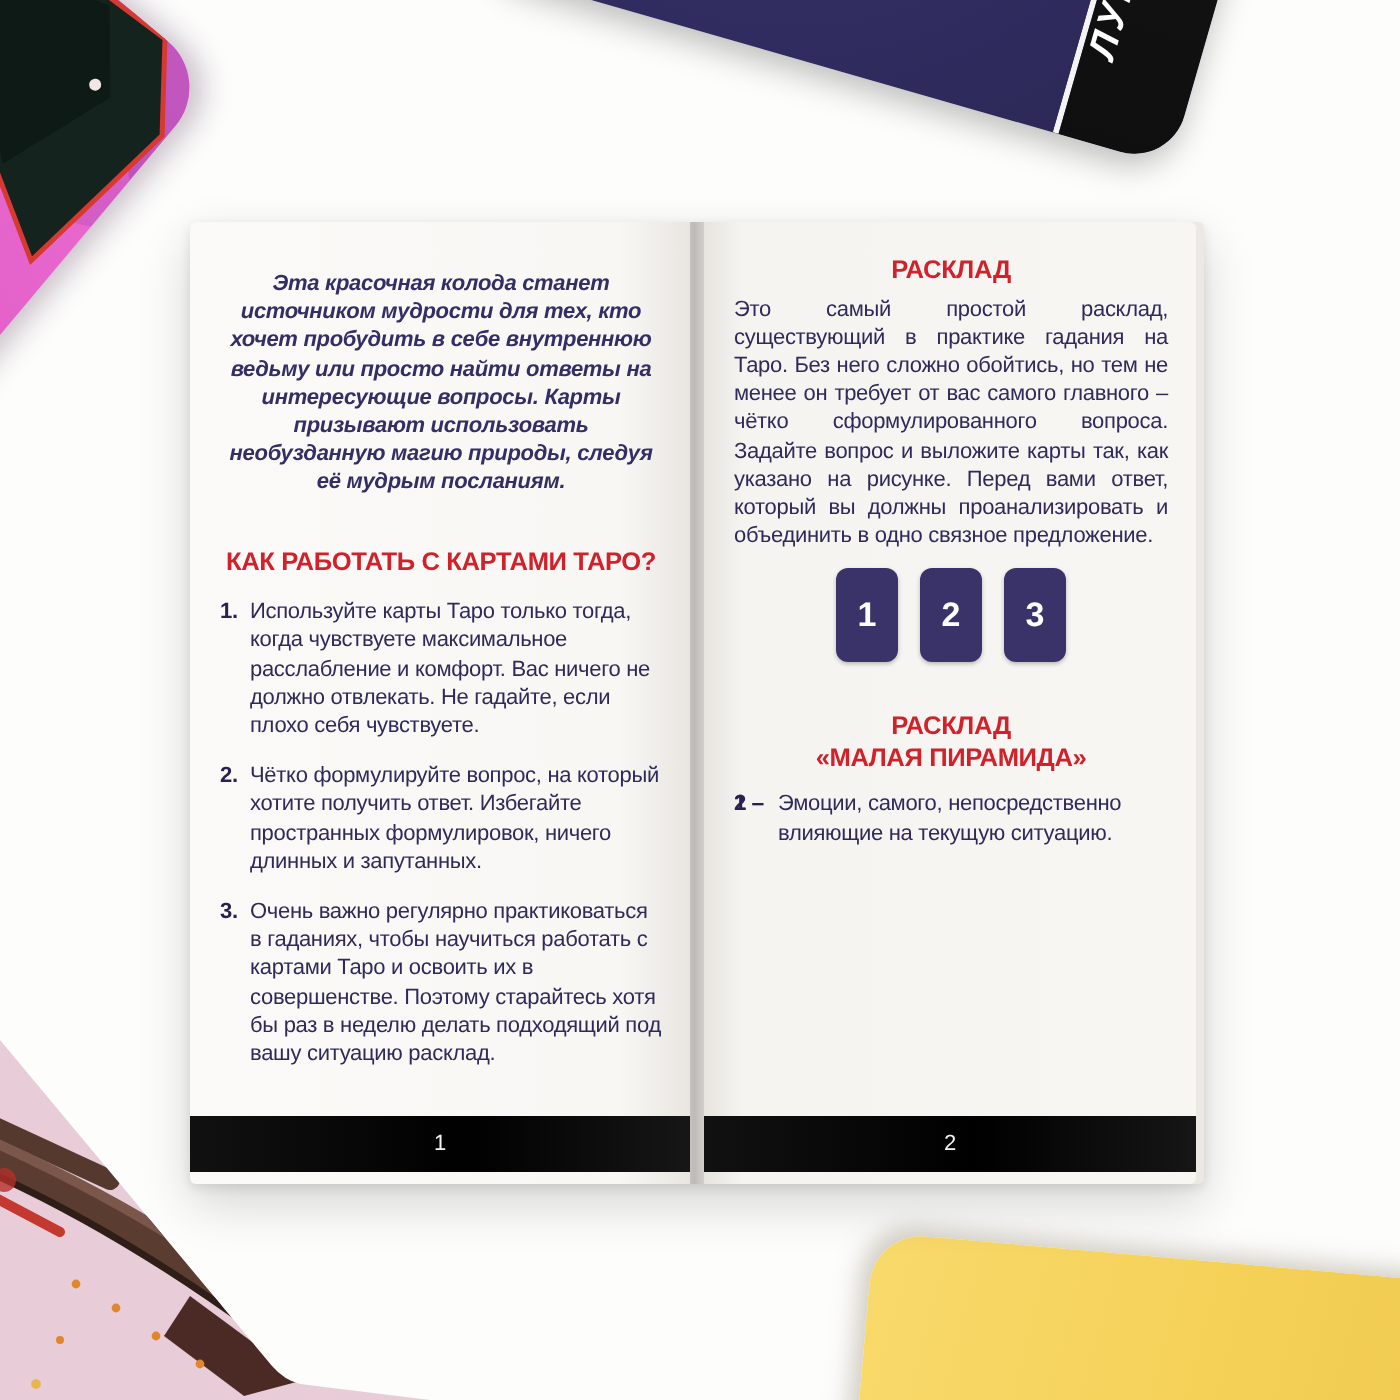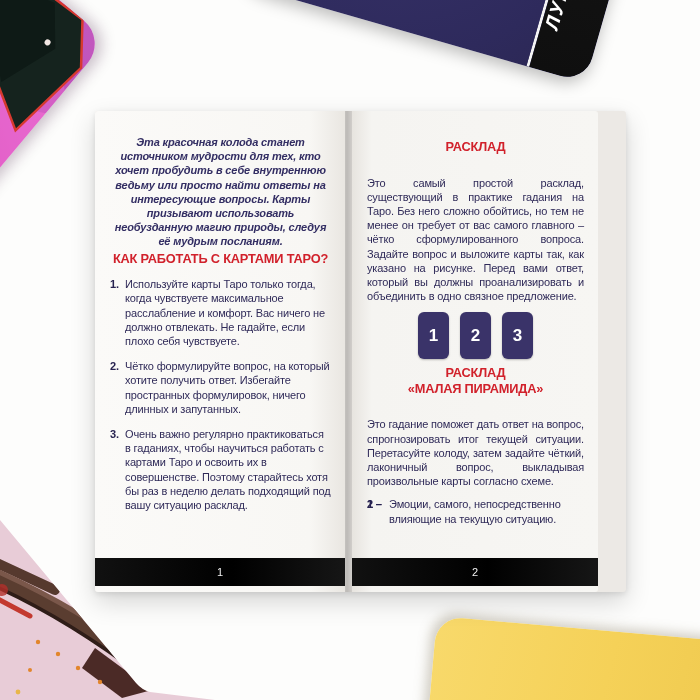--- a/index.html
+++ b/index.html
@@ -41,21 +41,20 @@
     transform:rotate(5deg);transform-origin:0 0;
     background:linear-gradient(100deg,#f8d96b 0%,#f5d158 55%,#efc94e 100%);
     box-shadow:-5px -4px 12px rgba(130,118,92,.35);
   }
   #card-bottomleft{left:0;top:520px;width:460px;height:180px;}
   
   #booklet{
     position:absolute;left:95px;top:111px;width:507px;height:481px;
     background:#ece9e5;border-radius:3px;
     box-shadow:0 10px 26px rgba(0,0,0,.16), 0 2px 6px rgba(0,0,0,.10);
-    padding-left:24px;
   }
   #spine-shadow{
     position:absolute;left:240px;top:0;width:24px;height:100%;
     background:linear-gradient(to right,rgba(0,0,0,0) 0%,rgba(0,0,0,.20) 50%,rgba(0,0,0,0) 100%);
   }
   .page{position:absolute;top:0;height:481px;overflow:hidden;}
   #page-left{
     left:0;width:250px;
     background:linear-gradient(to right,#fbfaf8 0%,#f8f7f4 86%,#e9e6e1 100%);
     border-radius:3px 0 0 3px;
@@ -65,29 +64,29 @@
     background:linear-gradient(to right,#e7e4df 0%,#f5f4f1 8%,#f7f6f3 100%);
     border-radius:0 3px 3px 0;
   }
   .page-inner{position:absolute;left:15px;right:14px;top:24px;color:#312b5f;}
   .intro{
     font-style:italic;font-weight:bold;text-align:center;
     font-size:11px;line-height:14.2px;letter-spacing:-.15px;color:#332e63;
   }
   .red-heading{
     color:#d1212b;font-weight:bold;text-align:center;
-    font-size:12.8px;line-height:15.5px;margin-top:2px;letter-spacing:-.2px;
+    font-size:12.8px;line-height:15.5px;margin-top:24px;letter-spacing:-.2px;
   }
   .num-list{margin-top:4px;}
   .num-item{position:relative;padding-left:15px;margin-top:11px;
     font-size:11px;line-height:14.2px;letter-spacing:-.15px;color:#2f2a58;}
   .num-item .marker{position:absolute;left:0;top:0;font-weight:bold;color:#272250;}
   .body-par{
     text-align:justify;font-size:11px;line-height:14.2px;letter-spacing:-.15px;
-    margin-top:21px;color:#2f2a58;
+    margin-top:5px;color:#2f2a58;
   }
   .cards-row{display:flex;justify-content:center;gap:11px;margin:9px 0 6px 0;}
   .mini-card{
     width:31px;height:47px;border-radius:6px;background:#3a3369;
     display:flex;align-items:center;justify-content:center;
     color:#ffffff;font-weight:bold;font-size:17px;
     box-shadow:0 1px 2px rgba(0,0,0,.25);
   }
   .dash-list{margin-top:6px;}
   .dash-item{position:relative;padding-left:22px;margin-top:9px;
@@ -178,41 +177,40 @@
             <span>Очень важно регулярно практиковаться в гаданиях, чтобы научиться работать с картами Таро и освоить их в совершенстве. Поэтому старайтесь хотя бы раз в неделю делать подходящий под вашу ситуацию расклад.</span>
           </div>
         </div>
       </div>
       <div class="footer-bar">
         <span>1</span>
       </div>
     </div>
 
     <div id="page-right" class="page">
-      <div class="page-inner" style="top:28px;">
+      <div class="page-inner" style="top:16px;">
         <div class="red-heading" style="margin-top:0;">
           <div>РАСКЛАД</div>
         </div>
         <div class="body-par">Это самый простой расклад, существующий в практике гадания на Таро. Без него сложно обойтись, но тем не менее он требует от вас самого главного – чётко сформулированного вопроса. Задайте вопрос и выложите карты так, как указано на рисунке. Перед вами ответ, который вы должны проанализировать и объединить в одно связное предложение.</div>
         <div class="cards-row">
           <div class="mini-card">
             <span>1</span>
           </div>
           <div class="mini-card">
             <span>2</span>
           </div>
           <div class="mini-card">
             <span>3</span>
           </div>
         </div>
         <div class="red-heading">
           <div>РАСКЛАД</div>
           <div>«МАЛАЯ ПИРАМИДА»</div>
         </div>
-        <div class="body-par">Это гадание поможет дать ответ на вопрос, спрогнозировать итог текущей ситуации. Перетасуйте колоду, затем задайте чёткий, лаконичный вопрос, выкладывая произвольные карты согласно схеме.</div>
         <div class="dash-list">
           <div class="dash-item">
             <span class="marker">1 –</span>
           </div>
           <div class="dash-item">
             <span class="marker">2 –</span>
             <span>Эмоции, самого, непосредственно влияющие на текущую ситуацию.</span>
           </div>
         </div>
       </div>

